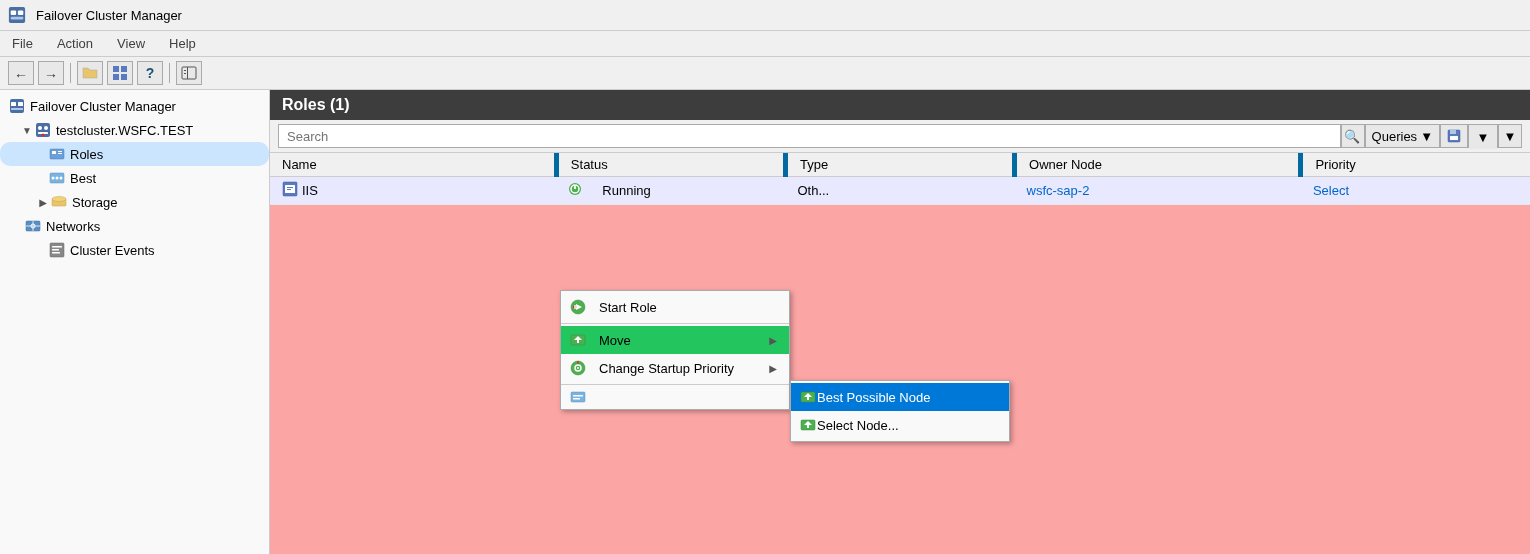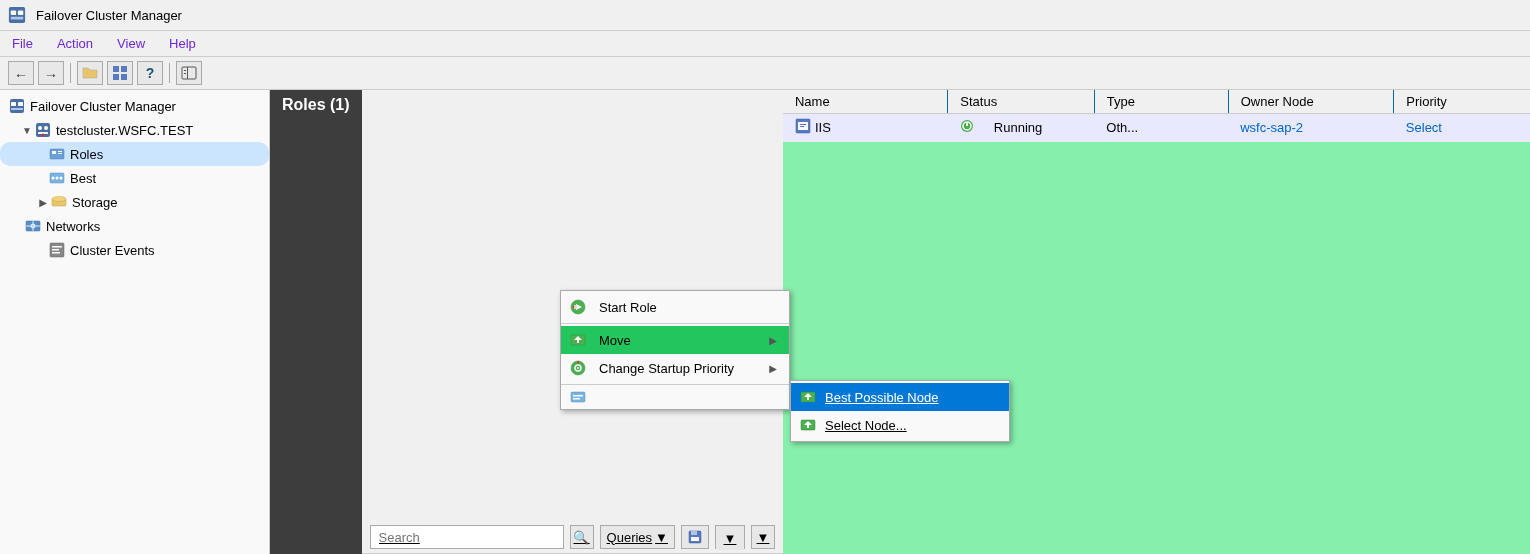--- a/index.html
+++ b/index.html
@@ -32,21 +32,21 @@
       background: #f0f0f0;
       padding: 3px 8px;
       display: flex;
       gap: 16px;
       border-bottom: 1px solid #ccc;
     }
     .menu-item {
       cursor: pointer;
       padding: 2px 4px;
       font-size: 13px;
-      color: #6d28d9;
+      color: #404040;
     }
 
     
     .toolbar {
       background: #f0f0f0;
       padding: 4px 8px;
       display: flex;
       align-items: center;
       gap: 4px;
       border-bottom: 1px solid #ccc;
@@ -113,42 +113,40 @@
       color: #555;
       flex-shrink: 0;
     }
     .indent-1 { padding-left: 8px; }
     .indent-2 { padding-left: 24px; border-radius: 10px; }
 
     
     .content-area {
       flex: 1;
       display: flex;
-      flex-direction: row;
-      background: #86efac;
+      flex-direction: column;
+      background: #fca5a5;
     }
 
     
     .content-header {
       background: #3d3d3d;
       padding: 6px 12px;
       color: white;
       font-size: 16px;
       font-weight: bold;
     }
 
     
     .search-bar {
       display: flex;
-      align-items: flex-end;
+      align-items: flex-start;
       padding: 4px 8px;
       background: #f0f0f0;
       border-bottom: 1px solid #ccc;
-      gap: 6px;
-      text-decoration: underline;
     }
     .search-input {
       flex: 1;
       height: 24px;
       border: 1px solid #aaa;
       padding: 2px 8px;
       font-size: 13px;
       color: #888;
       background: white;
     }
@@ -166,21 +164,20 @@
     .queries-btn {
       height: 24px;
       background: #e8e8e8;
       border: 1px solid #aaa;
       padding: 0 6px;
       display: flex;
       align-items: center;
       gap: 3px;
       cursor: pointer;
       font-size: 13px;
-      margin-top: 40px;
     }
     .save-btn {
       width: 28px;
       height: 24px;
       background: #e8e8e8;
       border: 1px solid #aaa;
       display: flex;
       align-items: center;
       justify-content: center;
       cursor: pointer;
@@ -203,21 +200,21 @@
       flex: 1;
       overflow: auto;
     }
     table {
       width: 100%;
       border-collapse: collapse;
     }
     thead th {
       background: #f0f0f0;
       border-bottom: 1px solid #ccc;
-      border-right: 1px solid #0369a1;
+      border-right: 5px solid #0369a1;
       padding: 4px 12px;
       text-align: left;
       font-weight: normal;
       font-size: 13px;
       position: relative;
     }
     thead th:last-child { border-right: none; }
     tbody td {
       padding: 4px 12px;
       border-bottom: 1px solid #e8e8e8;
@@ -281,24 +278,22 @@
       box-shadow: 2px 2px 5px rgba(0,0,0,0.3);
       min-width: 220px;
       padding: 2px 0;
       margin-top: 90px;
     }
     .submenu-item {
       display: flex;
       align-items: center;
       padding: 5px 12px 5px 8px;
       cursor: pointer;
-      gap: 8px;
       font-size: 13px;
       color: #000;
-      text-decoration: underline;
     }
     .submenu-item.highlighted {
       background: #0078d7;
       color: white;
     }
   </style>
 </head>
 <body>
 
 <div class="title-bar">

